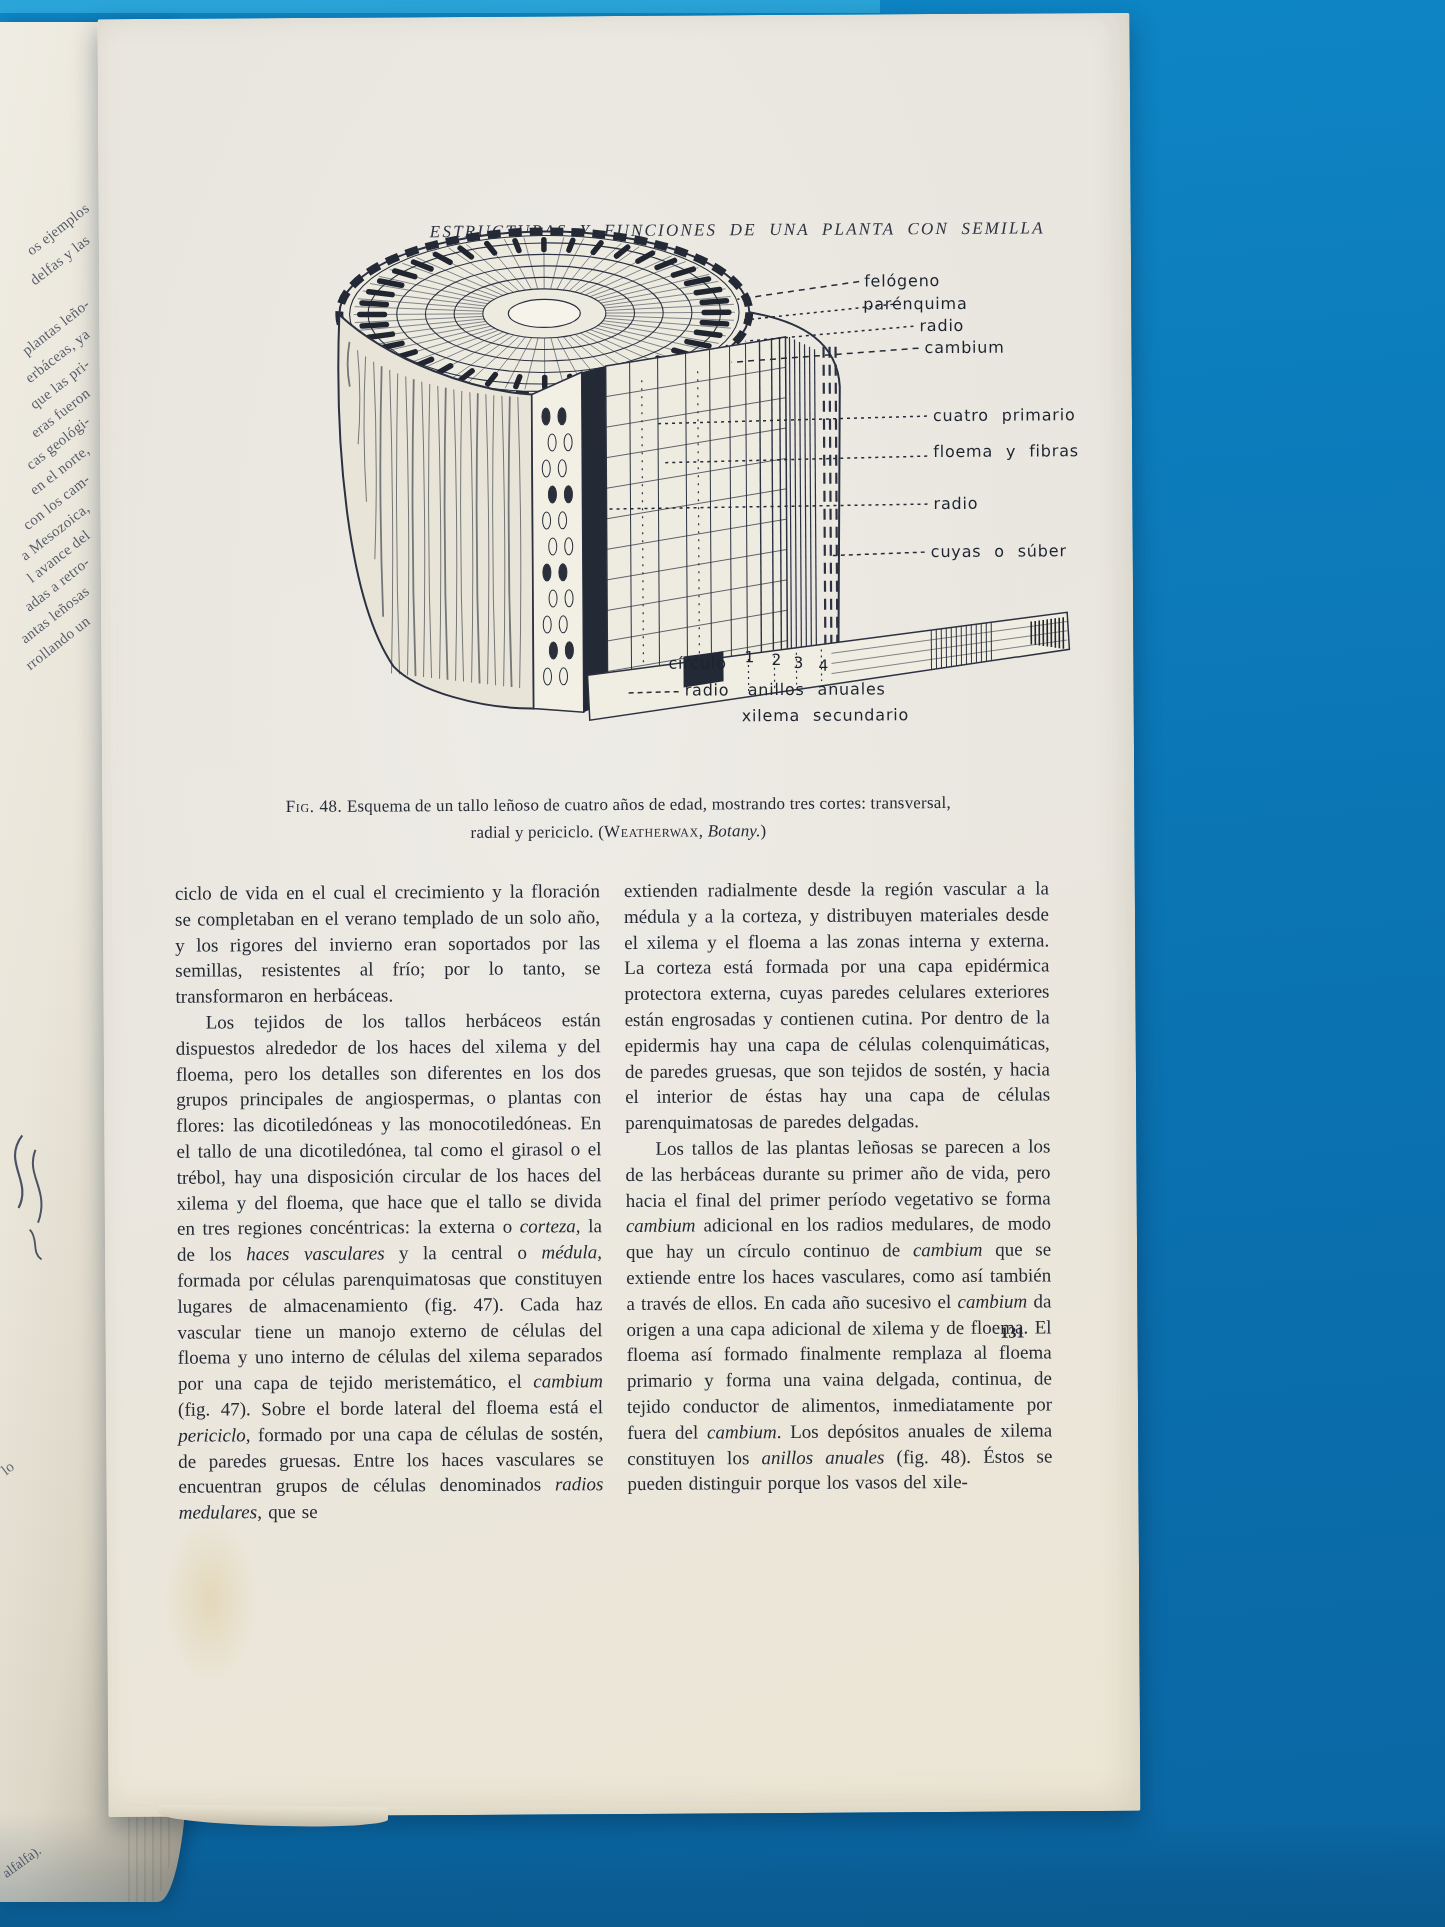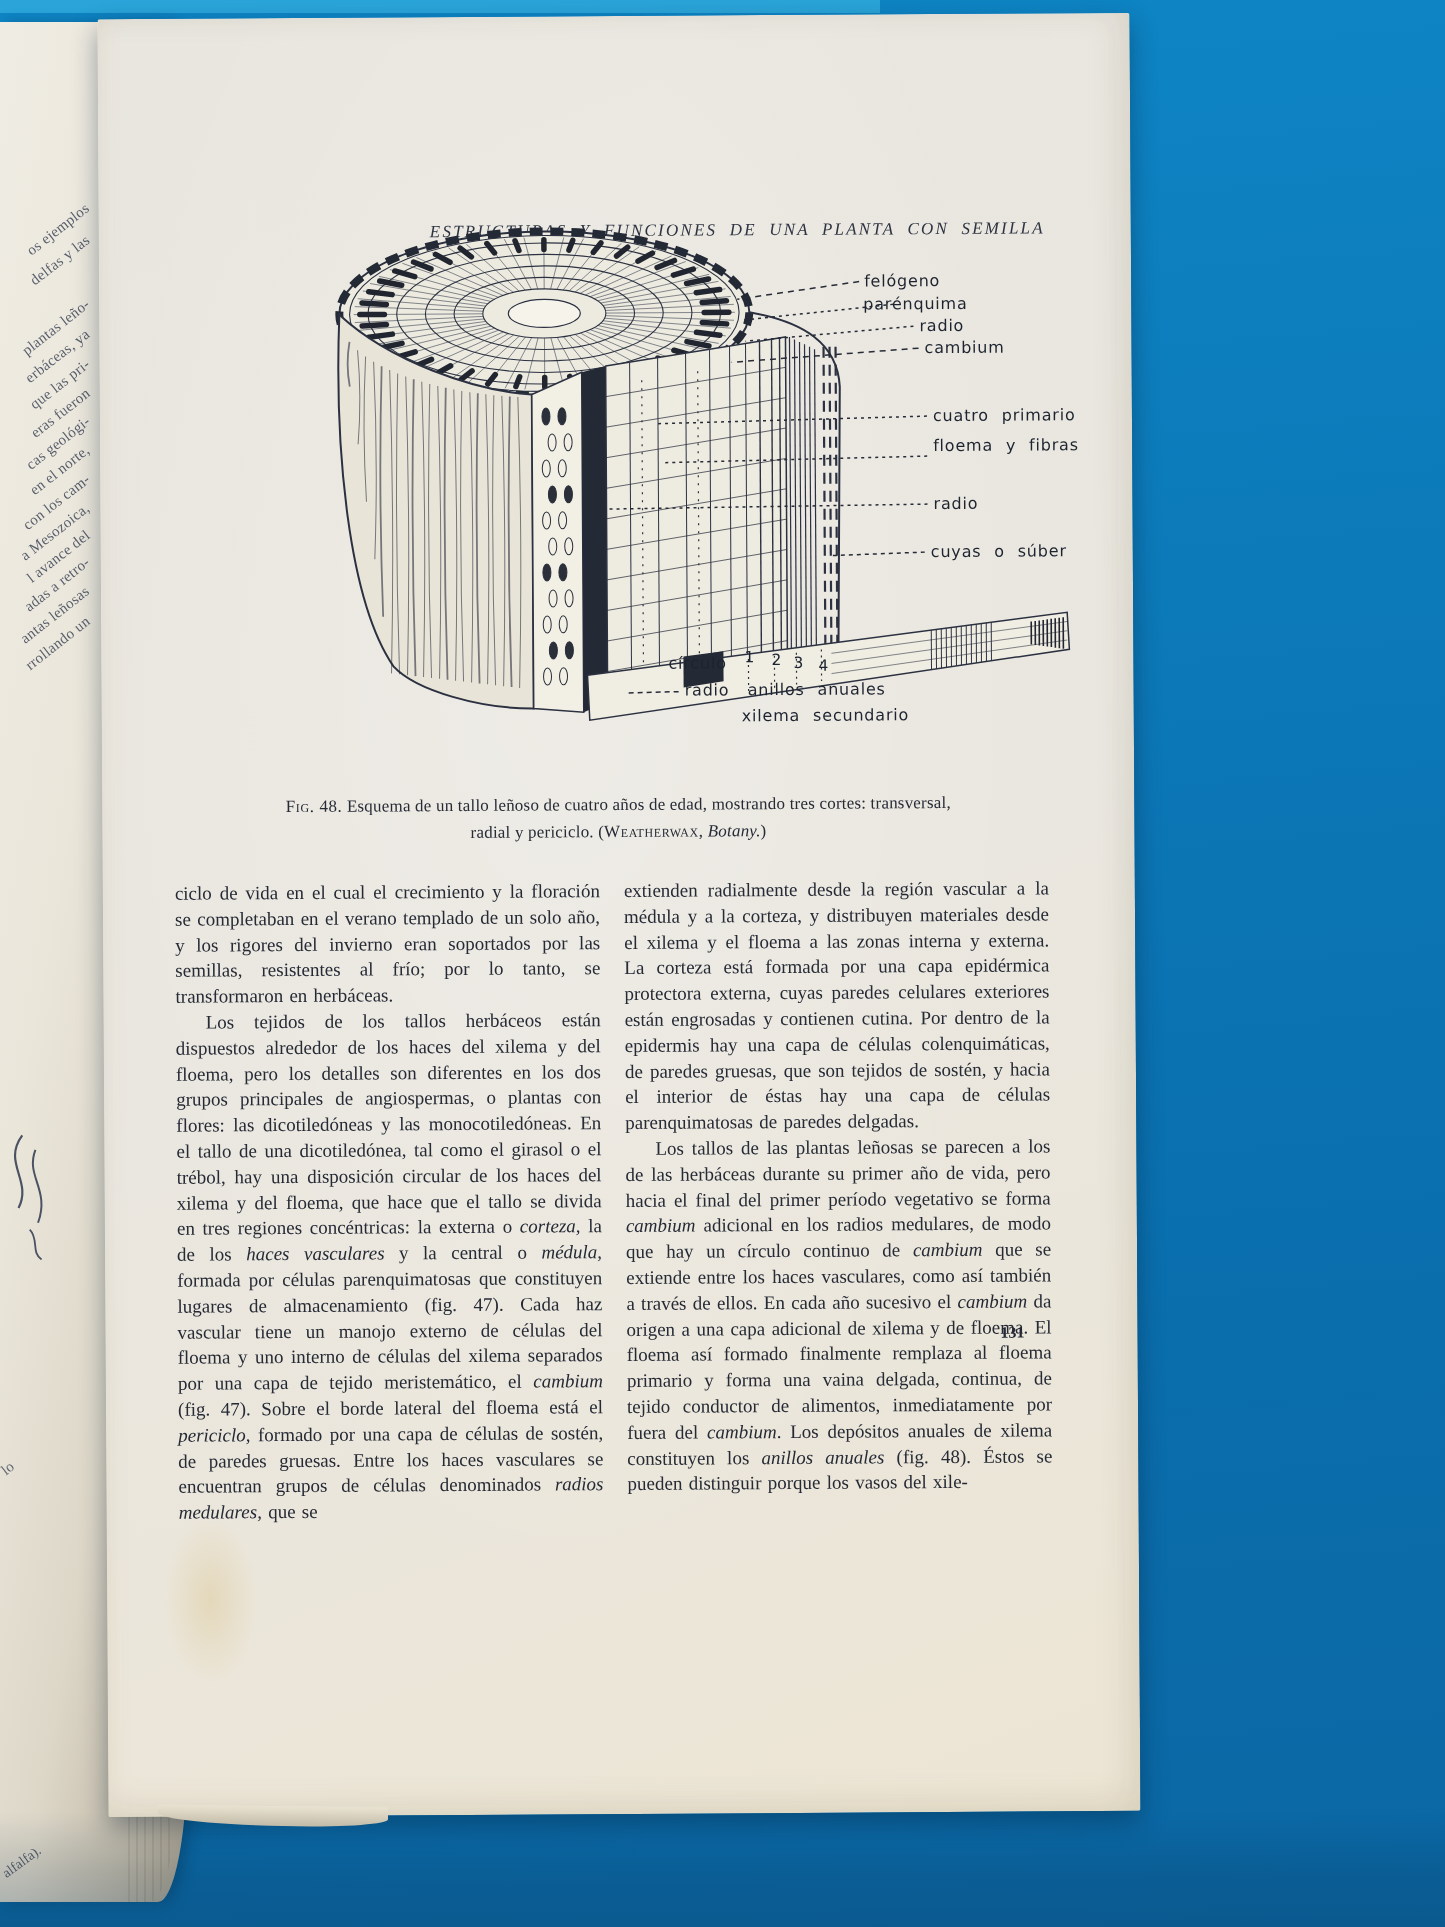--- a/index.html
+++ b/index.html
@@ -57,21 +57,21 @@
   }
   
   .figure{position:absolute;left:130px;top:204px;width:900px;height:600px;}
   .figure svg{position:absolute;left:0;top:0;}
   .flabel{position:absolute;font-family:"DejaVu Sans","Liberation Sans",sans-serif;
     font-size:16px;font-weight:500;letter-spacing:.8px;word-spacing:7px;color:#1d2430;white-space:nowrap;}
   .fnum{position:absolute;font-family:"DejaVu Sans","Liberation Sans",sans-serif;
     font-size:15.5px;font-weight:500;color:#1d2430;}
   .lb-felogeno{left:635px;top:53px}.lb-parenquima{left:634px;top:76px}
   .lb-radio-top{left:690px;top:98px}.lb-cambium{left:695px;top:120px}
-  .lb-xilprim{left:703px;top:188px}.lb-floema{left:703px;top:218px}
+  .lb-xilprim{left:703px;top:188px}.lb-floema{left:703px;top:224px}
   .lb-radio-mid{left:703px;top:276px}.lb-corcho{left:700px;top:324px}
   .lb-medula{left:437px;top:434px}
   .lb-n1{left:513px;top:429px}.lb-n2{left:540px;top:432px}.lb-n3{left:562px;top:435px}.lb-n4{left:587px;top:438px}
   .lb-radio-bot{left:453px;top:461px}.lb-anillos{left:516px;top:461px}
   .lb-xilsec{left:510px;top:487px}
   
   .caption{position:absolute;left:86px;top:776px;width:860px;text-align:center;
     font-size:17px;line-height:1.58;color:#262b36;letter-spacing:.2px;}
   .seg-i{font-style:italic}
   .seg-sc{font-variant:small-caps;letter-spacing:.6px}

